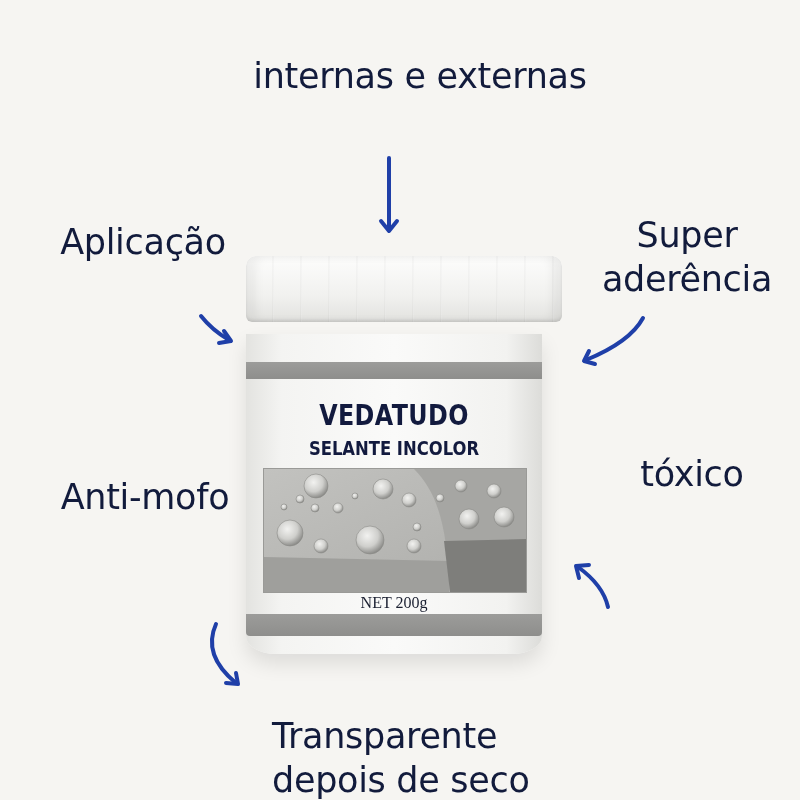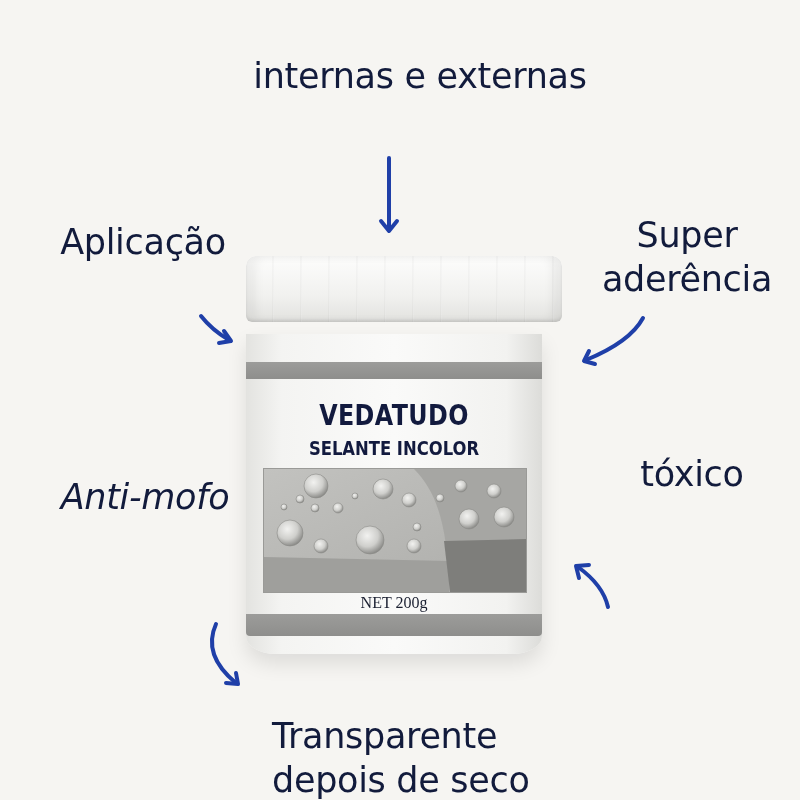--- a/index.html
+++ b/index.html
@@ -16,21 +16,21 @@
       line-height: 44px;
       color: #121b3c;
       text-align: center;
       white-space: nowrap;
       letter-spacing: -0.3px;
     }
     .callout span { display: block; }
     #c-top { left: 200px; top: 54px; width: 440px; }
     #c-tl { left: 28px; top: 220px; width: 230px; }
     #c-tr { left: 572px; top: 213px; width: 230px; }
-    #c-ml { left: 30px; top: 475px; width: 230px; font-style: italic; }
+    #c-ml { left: 30px; top: 475px; width: 230px; }
     #c-mr { left: 612px; top: 452px; width: 160px; }
     #c-bot { left: 250px; top: 666px; width: 340px; text-align: left; padding-left: 22px; margin-top: 48px; }
 
     svg.arrows { position: absolute; left: 0; top: 0; width: 800px; height: 800px; pointer-events: none; }
 
     
     .jar { position: absolute; left: 246px; top: 256px; width: 316px; height: 386px; }
     .lid {
       position: absolute; left: 0; top: 0; width: 316px; height: 66px;
       border-radius: 10px 10px 6px 6px;

